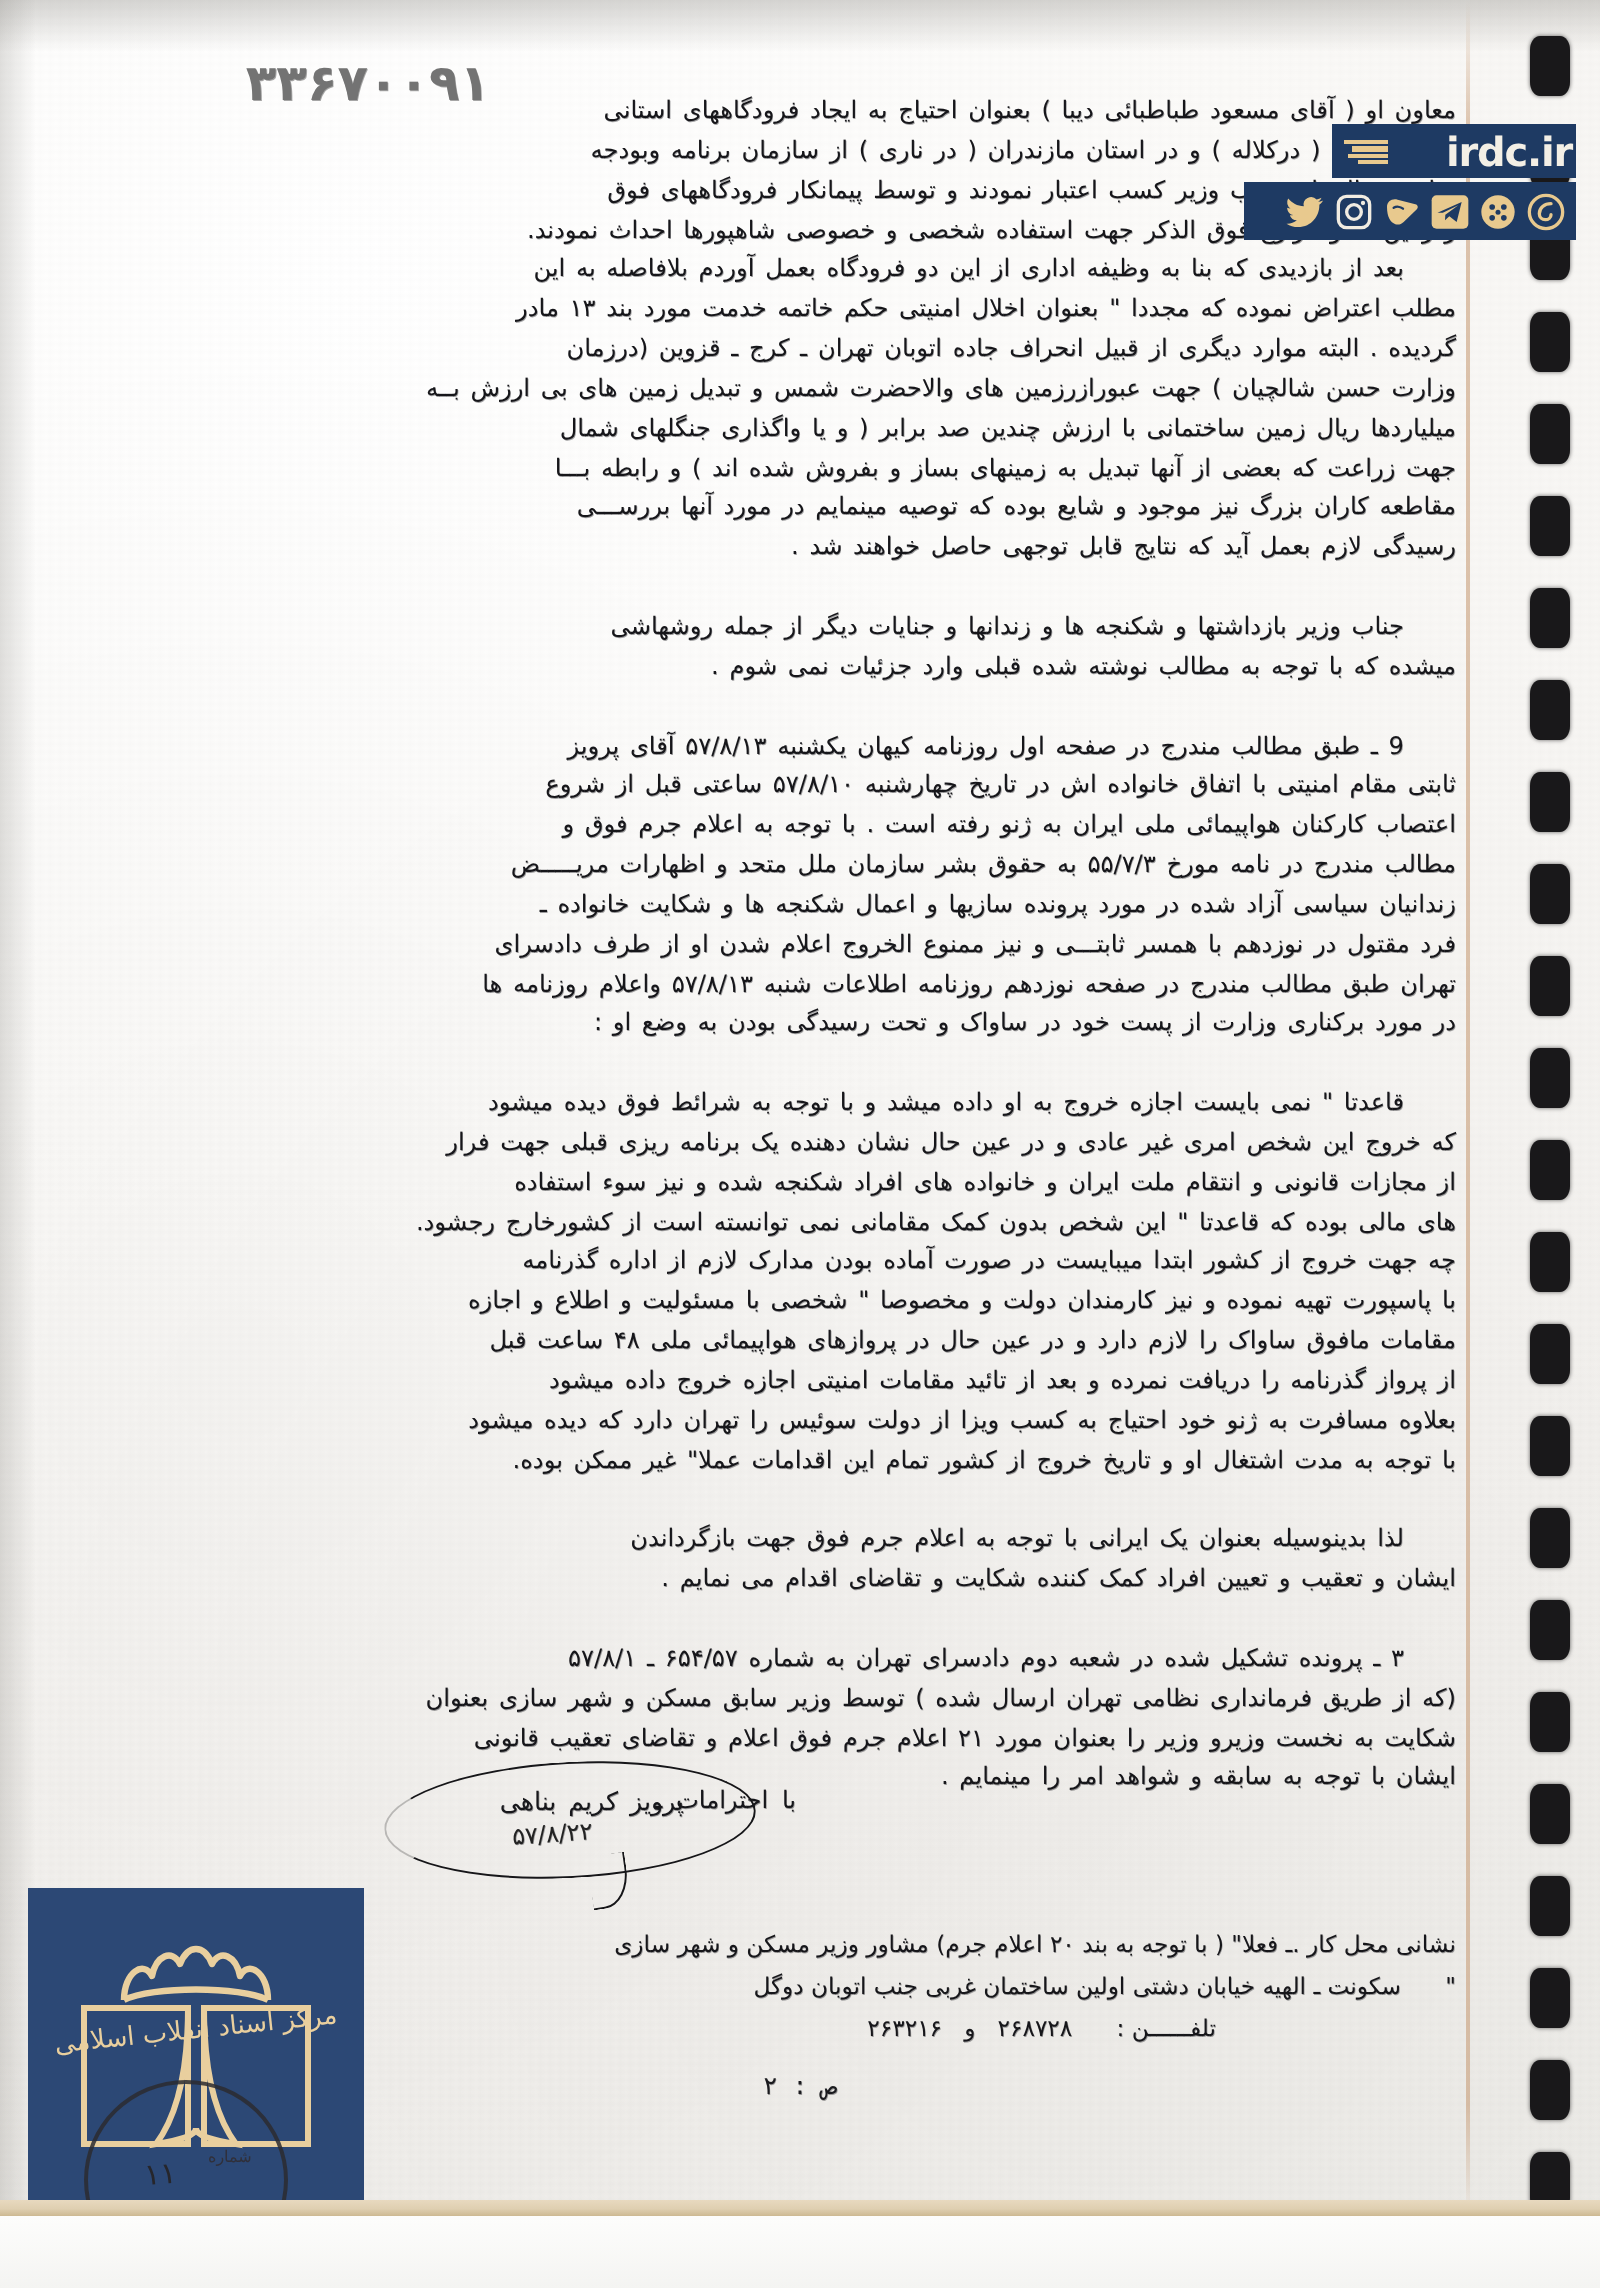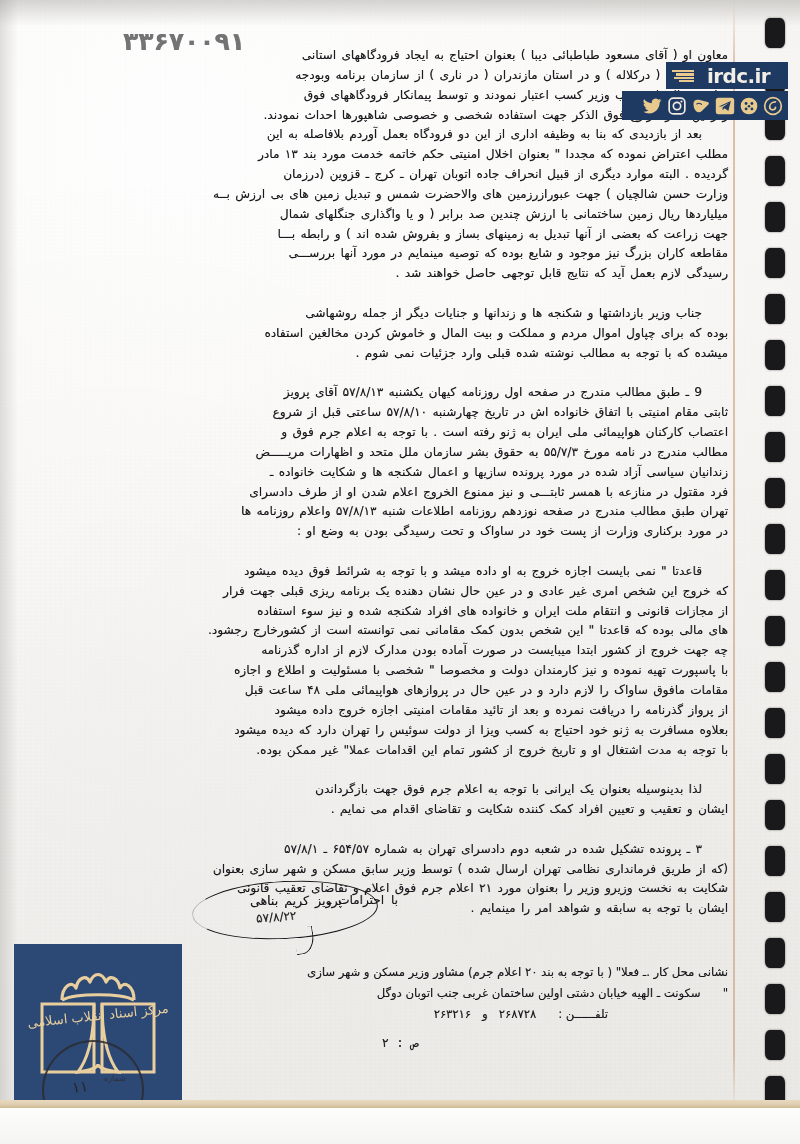--- a/index.html
+++ b/index.html
@@ -221,21 +221,21 @@
     position: absolute;
     top: 62px;
     left: 622px;
     width: 166px;
   }
   .wm-top {
     display: flex;
     align-items: center;
     justify-content: space-between;
     background: #1e3a63;
-    padding: 4px 18px 3px 6px;
+    padding: 4px 2px 3px 6px;
     width: 122px;
     box-sizing: border-box;
   }
   .wm-text {
     color: #f3efe6;
     font-family: "DejaVu Sans", sans-serif;
     font-weight: 700;
     font-size: 20px;
     letter-spacing: -.6px;
     line-height: 1;
@@ -383,29 +383,28 @@
       <p class="indent">بعد از بازدیدی که بنا به وظیفه اداری از این دو فرودگاه بعمل آوردم بلافاصله به این</p>
       <p>مطلب اعتراض نموده که مجددا " بعنوان اخلال امنیتی حکم خاتمه خدمت مورد بند ۱۳ مادر</p>
       <p>گردیده . البته موارد دیگری از قبیل انحراف جاده اتوبان تهران ـ کرج ـ قزوین (درزمان</p>
       <p>وزارت حسن شالچیان ) جهت عبورازرزمین های والاحضرت شمس و تبدیل زمین های بی ارزش بــه</p>
       <p>میلیاردها ریال زمین ساختمانی با ارزش چندین صد برابر ( و یا واگذاری جنگلهای شمال</p>
       <p>جهت زراعت که بعضی از آنها تبدیل به زمینهای بساز و بفروش شده اند ) و رابطه بـــا</p>
       <p>مقاطعه کاران بزرگ نیز موجود و شایع بوده که توصیه مینمایم در مورد آنها بررســـی</p>
       <p>رسیدگی لازم بعمل آید که نتایج قابل توجهی حاصل خواهند شد .</p>
       <p class="blank"></p>
       <p class="indent">جناب وزیر بازداشتها و شکنجه ها و زندانها و جنایات دیگر از جمله روشهاشی</p>
-      <p>بوده که برای چپاول اموال مردم و مملکت و بیت المال و خاموش کردن مخالغین استفاده</p>
       <p>میشده که با توجه به مطالب نوشته شده قبلی وارد جزئیات نمی شوم .</p>
       <p class="blank"></p>
       <p class="indent">9 ـ طبق مطالب مندرج در صفحه اول روزنامه کیهان یکشنبه ۵۷/۸/۱۳ آقای پرویز</p>
       <p>ثابتی مقام امنیتی با اتفاق خانواده اش در تاریخ چهارشنبه ۵۷/۸/۱۰ ساعتی قبل از شروع</p>
       <p>اعتصاب کارکنان هواپیمائی ملی ایران به ژنو رفته است . با توجه به اعلام جرم فوق و</p>
       <p>مطالب مندرج در نامه مورخ ۵۵/۷/۳ به حقوق بشر سازمان ملل متحد و اظهارات مریـــــض</p>
       <p>زندانیان سیاسی آزاد شده در مورد پرونده سازیها و اعمال شکنجه ها و شکایت خانواده ـ</p>
-      <p>فرد مقتول در منازعه با همسر ثابتـــی و نیز ممنوع الخروج اعلام شدن او از طرف دادسرای</p>
+      <p>فرد مقتول در نوزدهم با همسر ثابتـــی و نیز ممنوع الخروج اعلام شدن او از طرف دادسرای</p>
       <p>تهران طبق مطالب مندرج در صفحه نوزدهم روزنامه اطلاعات شنبه ۵۷/۸/۱۳ واعلام روزنامه ها</p>
       <p>در مورد برکناری وزارت از پست خود در ساواک و تحت رسیدگی بودن به وضع او :</p>
       <p class="blank"></p>
       <p class="indent">قاعدتا " نمی بایست اجازه خروج به او داده میشد و با توجه به شرائط فوق دیده میشود</p>
       <p>که خروج این شخص امری غیر عادی و در عین حال نشان دهنده یک برنامه ریزی قبلی جهت فرار</p>
       <p>از مجازات قانونی و انتقام ملت ایران و خانواده های افراد شکنجه شده و نیز سوء استفاده</p>
       <p>های مالی بوده که قاعدتا " این شخص بدون کمک مقامانی نمی توانسته است از کشورخارج رجشود.</p>
       <p>چه جهت خروج از کشور ابتدا میبایست در صورت آماده بودن مدارک لازم از اداره گذرنامه</p>
       <p>با پاسپورت تهیه نموده و نیز کارمندان دولت و مخصوصا " شخصی با مسئولیت و اطلاع و اجازه</p>
       <p>مقامات مافوق ساواک را لازم دارد و در عین حال در پروازهای هواپیمائی ملی ۴۸ ساعت قبل</p>

